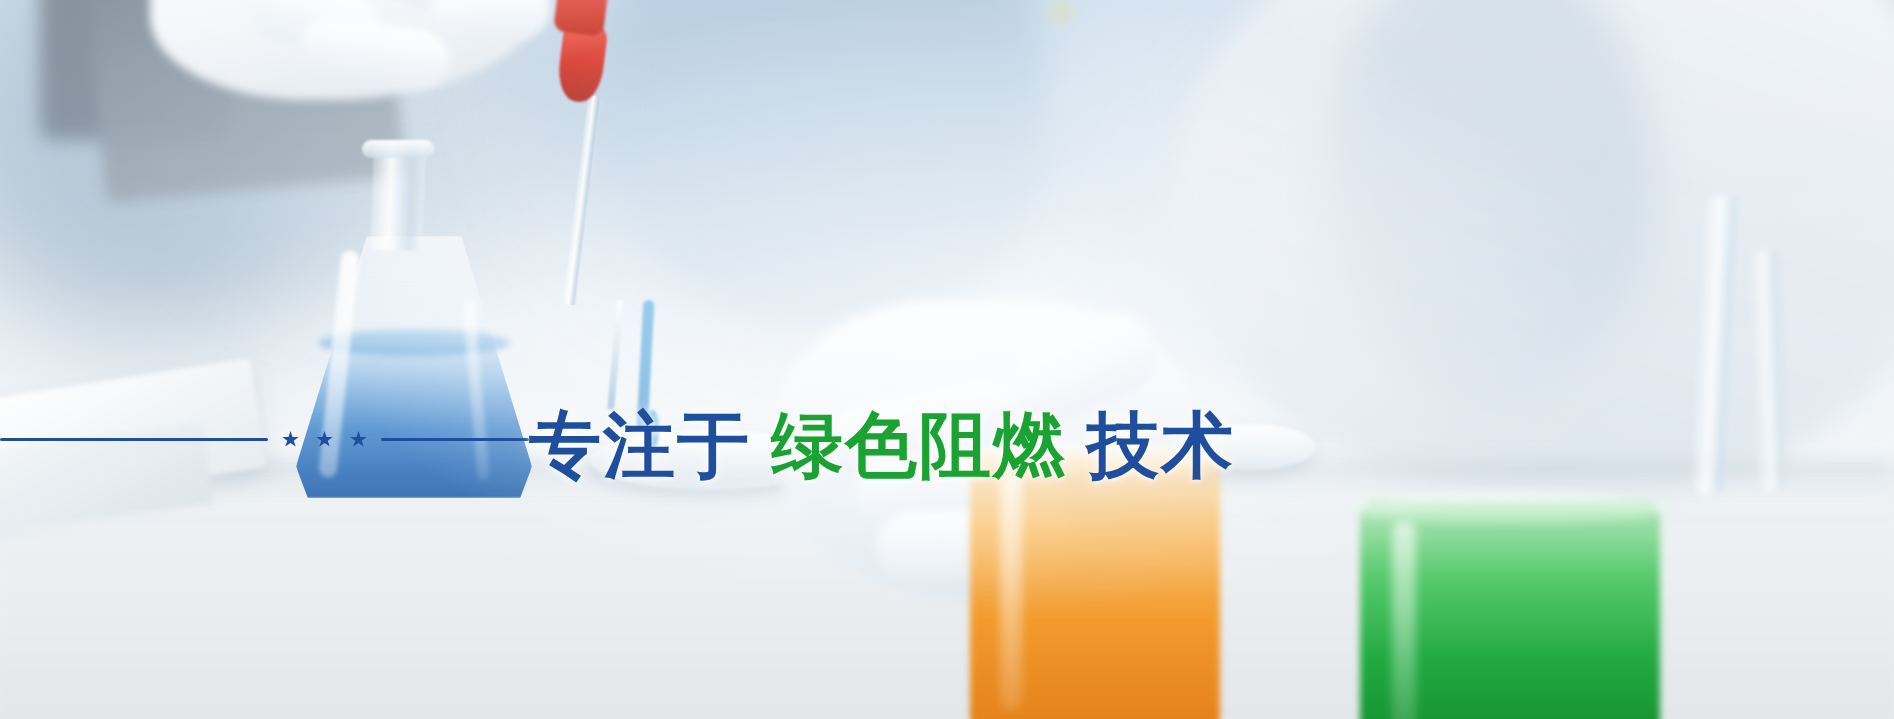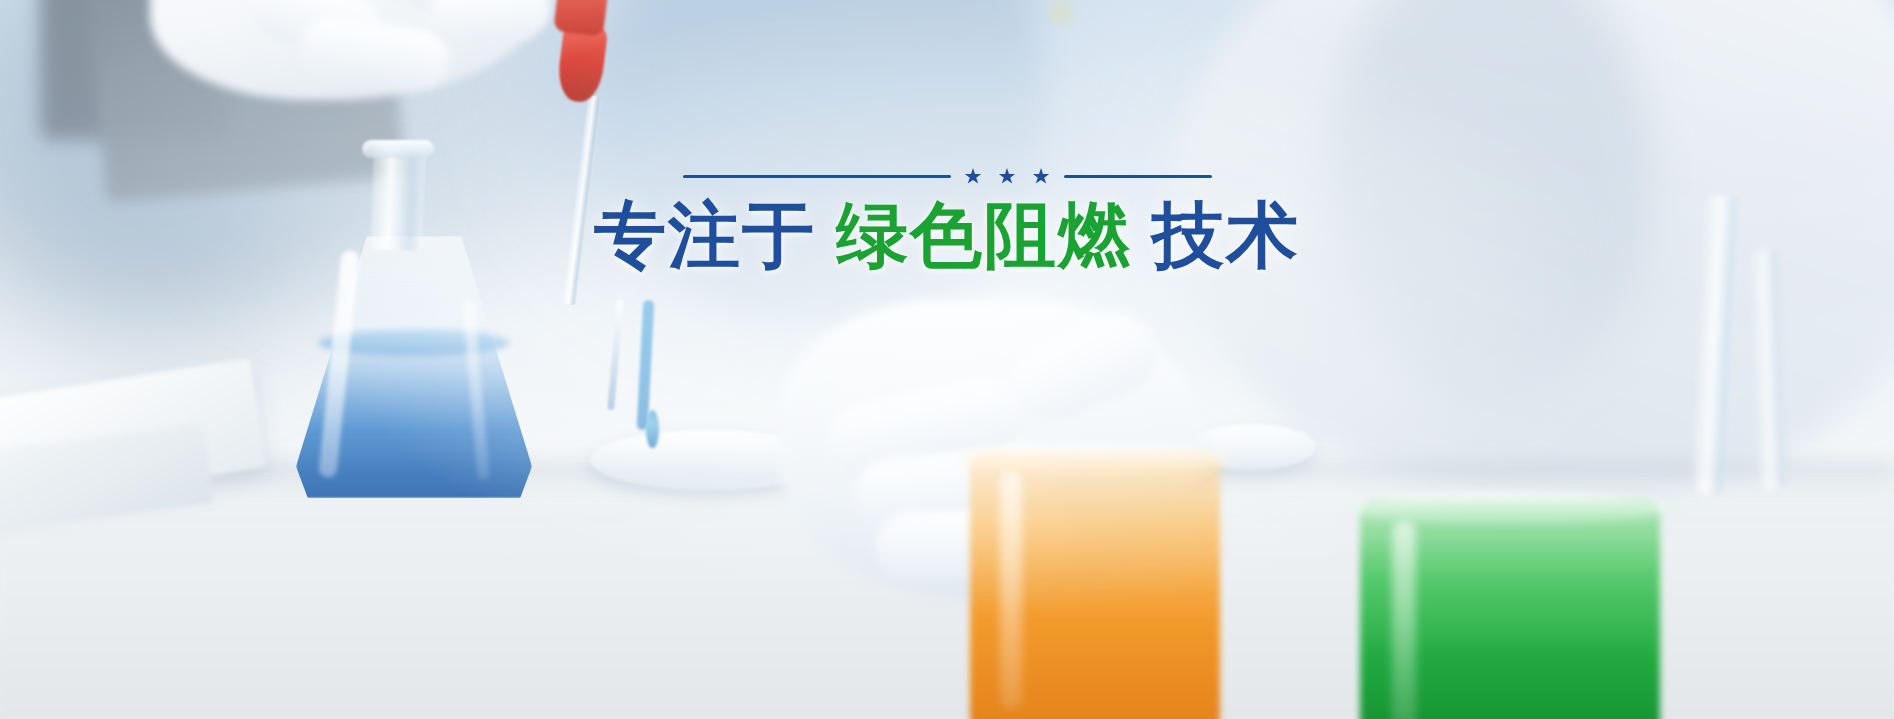--- a/index.html
+++ b/index.html
@@ -238,21 +238,21 @@
   
   .wash{
     position:absolute;inset:0;
     background:
       radial-gradient(ellipse 900px 420px at 52% 42%, rgba(255,255,255,.58) 0%, rgba(255,255,255,.26) 48%, rgba(255,255,255,0) 74%),
       linear-gradient(180deg, rgba(255,255,255,.16) 0%, rgba(255,255,255,0) 40%);
   }
 
   
   .content{
-    position:absolute;inset:0;display:flex;flex-direction:column;
+    position:absolute;inset:0;display:flex;flex-direction:row;
     align-items:center;justify-content:flex-start;
     padding-top:168px;box-sizing:border-box;
   }
 
   
   .deco{display:flex;align-items:center;gap:14px;margin-bottom:8px;}
   .deco-rule{width:268px;height:3px;background:#1f4f9c;border-radius:2px;}
   .deco-rule.short{width:148px;}
   .stars{display:flex;gap:17px;align-items:center;}
   .star{

